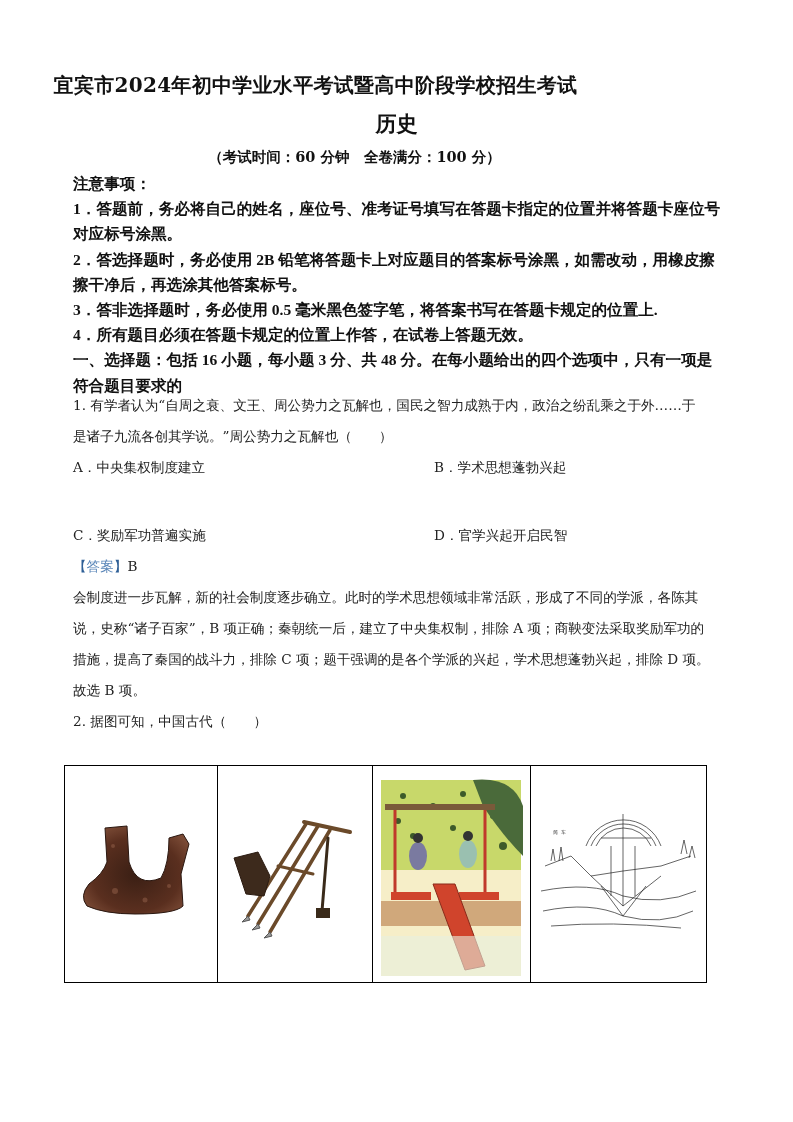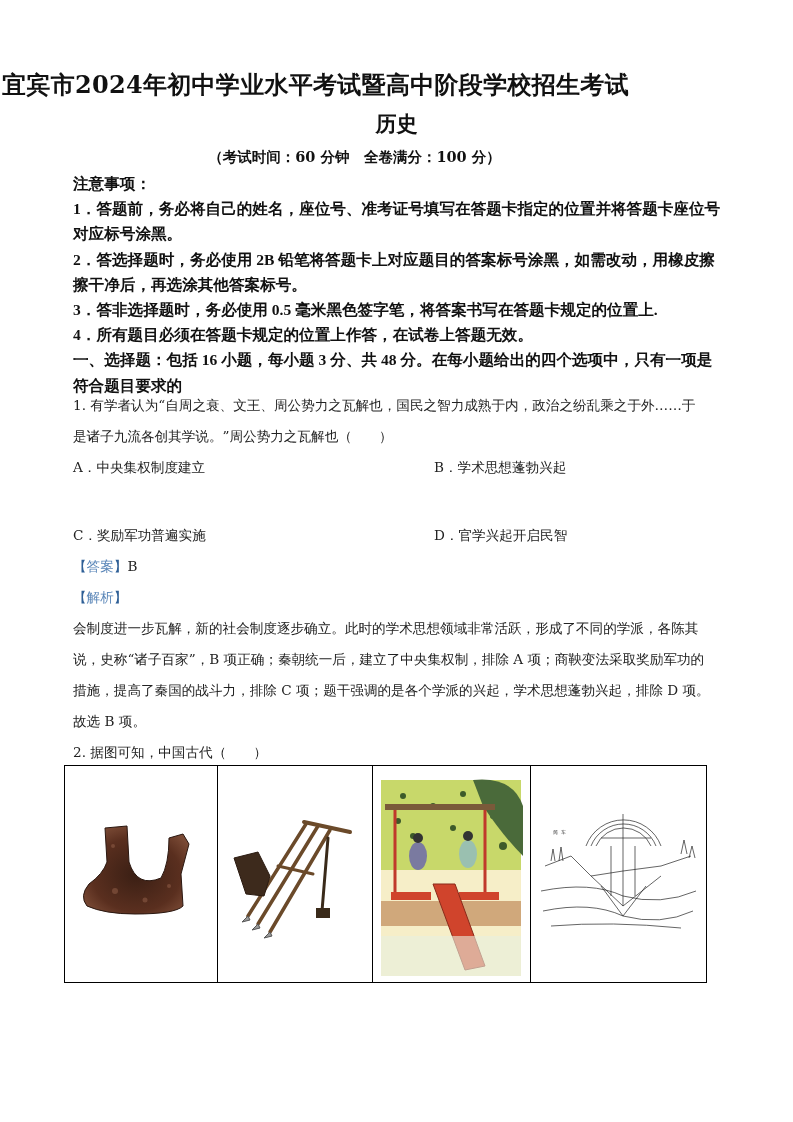--- a/index.html
+++ b/index.html
@@ -3,21 +3,21 @@
 <meta charset="utf-8">
 <style>
   html, body { margin: 0; padding: 0; background: #ffffff; }
   body {
     width: 793px; height: 1122px; position: relative; overflow: hidden;
     font-family: "DejaVu Serif", "Liberation Serif", serif; color: #111;
   }
   .page { position: absolute; left: 0; top: 0; width: 793px; height: 1122px; }
   .title {
     position: absolute; top: 72px; left: 0; width: 631px; text-align: center;
-    font-weight: bold; font-size: 24px; letter-spacing: 0.3px; line-height: 26px;
+    font-weight: bold; font-size: 20px; letter-spacing: 0.3px; line-height: 26px;
   }
   .subject {
     position: absolute; top: 111px; left: 0; width: 793px; text-align: center;
     font-weight: bold; font-size: 21px; line-height: 26px;
   }
   .meta {
     position: absolute; top: 147px; left: 0; width: 709px; text-align: center;
     font-weight: bold; font-size: 14.5px; line-height: 20px;
   }
   .notes {
@@ -66,23 +66,20 @@
     <p>1. 有学者认为“自周之衰、文王、周公势力之瓦解也，国民之智力成熟于内，政治之纷乱乘之于外……于</p>
     <p>是诸子九流各创其学说。”周公势力之瓦解也（　　）</p>
     <div class="options">
       <div>A．中央集权制度建立</div>
       <div>B．学术思想蓬勃兴起</div>
       <div>C．奖励军功普遍实施</div>
       <div>D．官学兴起开启民智</div>
     </div>
     <p>
       <span class="tag"><span class="br">【</span><span>答案</span><span class="br">】</span></span><span>B</span>
-    </p>
-    <p>
-      <span class="tag"><span class="br">【</span><span>解析</span><span class="br">】</span></span>
     </p>
     <p>会制度进一步瓦解，新的社会制度逐步确立。此时的学术思想领域非常活跃，形成了不同的学派，各陈其</p>
     <p>说，史称“诸子百家”，B 项正确；秦朝统一后，建立了中央集权制，排除 A 项；商鞅变法采取奖励军功的</p>
     <p>措施，提高了秦国的战斗力，排除 C 项；题干强调的是各个学派的兴起，学术思想蓬勃兴起，排除 D 项。</p>
     <p>故选 B 项。</p>
     <p>2. 据图可知，中国古代（　　）</p>
   </div>
 
   <div class="img-table">
 

